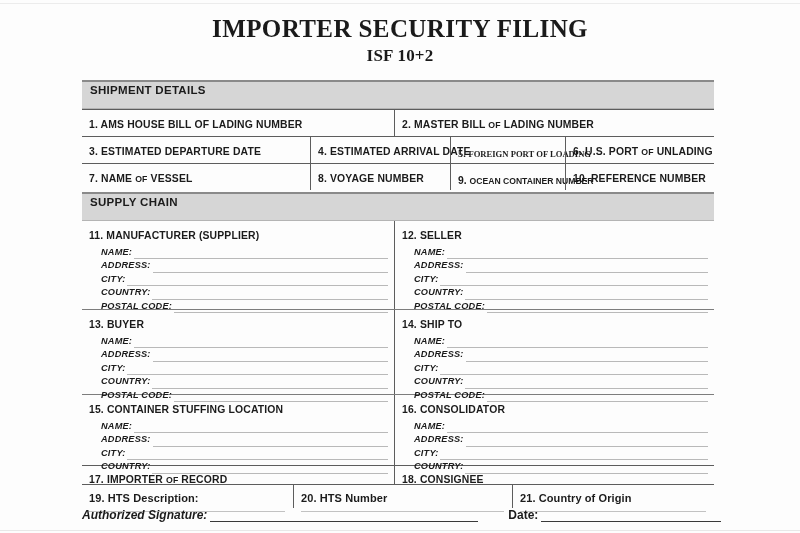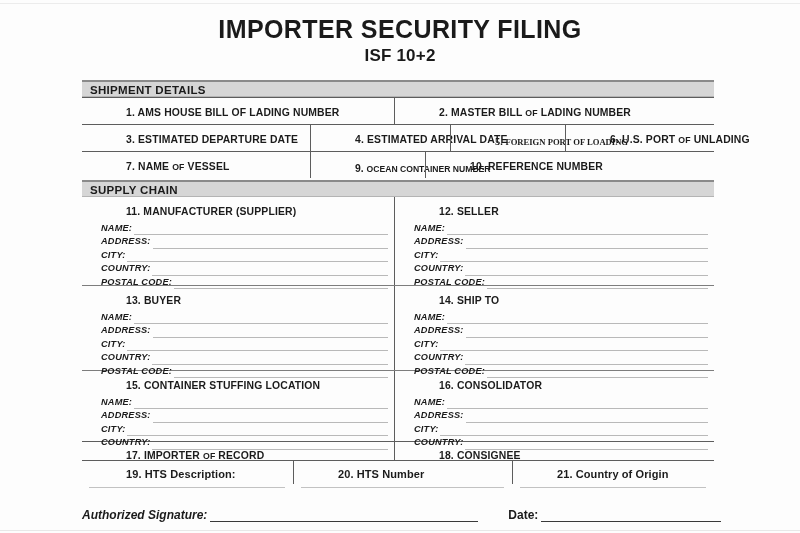--- a/index.html
+++ b/index.html
@@ -41,20 +41,21 @@
     background: #e8e8e8;
   }
 
   
   .title-block {
     position: absolute;
     left: 0;
     top: 16px;
     width: 800px;
     text-align: center;
+    font-family: Liberation Serif, serif;
   }
   .title-main {
     font-size: 25px;
     font-weight: bold;
     letter-spacing: 0.4px;
     color: #1a1a1a;
     line-height: 1.05;
   }
   .title-sub {
     font-size: 17px;
@@ -69,21 +70,21 @@
     position: absolute;
     left: 82px;
     top: 80px;
     width: 632px;
   }
 
   .band {
     background: #d6d6d6;
     border-top: 2px solid #8a8a8a;
     border-bottom: 1px solid #b4b4b4;
-    height: 17px;
+    height: 29px;
     line-height: 17px;
     padding-left: 8px;
     font-size: 11.5px;
     font-weight: bold;
     letter-spacing: 0.3px;
     color: #1b1b1b;
     box-sizing: border-box;
   }
 
   .row {
@@ -102,21 +103,20 @@
   .cell + .cell {
     border-left: 1.3px solid #5d5d5d;
   }
 
   .cap {
     font-size: 10.4px;
     font-weight: bold;
     letter-spacing: 0.15px;
     white-space: nowrap;
     color: #1b1b1b;
-    margin-left: 37px;
   }
   .cap.small {
     font-size: 8.6px;
     letter-spacing: 0px;
   }
   .cap.mixed {
     font-size: 11px;
     font-weight: bold;
     letter-spacing: 0.1px;
   }
@@ -222,20 +222,23 @@
         <span class="cap small"><span style="font-size:10.4px;">5. </span><span>FOREIGN PORT OF LOADING</span></span>
       </div>
       <div class="cell" style="width:149px;">
         <span class="cap"><span>6.  U.S. PORT </span><span class="sc">OF</span><span> UNLADING</span></span>
       </div>
     </div>
 
     <div class="row" style="height:27px;">
       <div class="cell" style="width:228px;">
         <span class="cap"><span>7.  NAME </span><span class="sc">OF</span><span> VESSEL</span></span>
+      </div>
+      <div class="cell" style="width:140px;">
+        <span class="cap">8.  VOYAGE NUMBER</span>
       </div>
       <div class="cell" style="width:115px;padding-top:6px;">
         <span class="cap small"><span style="font-size:10.4px;">9. </span><span>OCEAN CONTAINER NUMBER</span></span>
       </div>
       <div class="cell" style="width:149px;">
         <span class="cap">10. REFERENCE NUMBER</span>
       </div>
     </div>
 
     <div class="band" style="margin-top:2px;">SUPPLY CHAIN</div>

